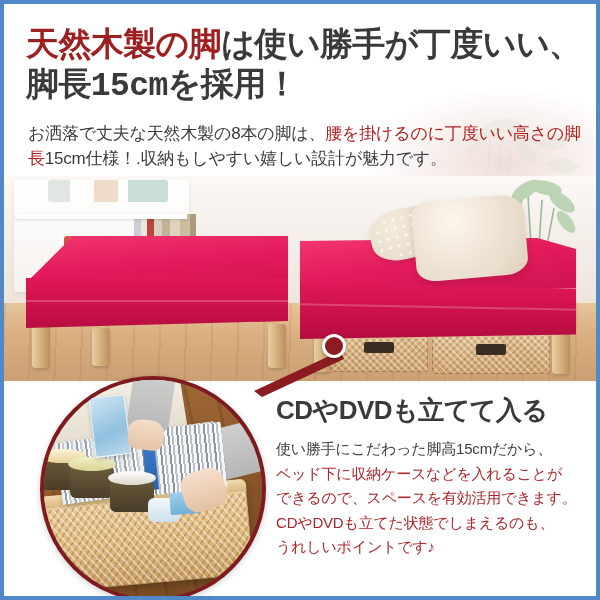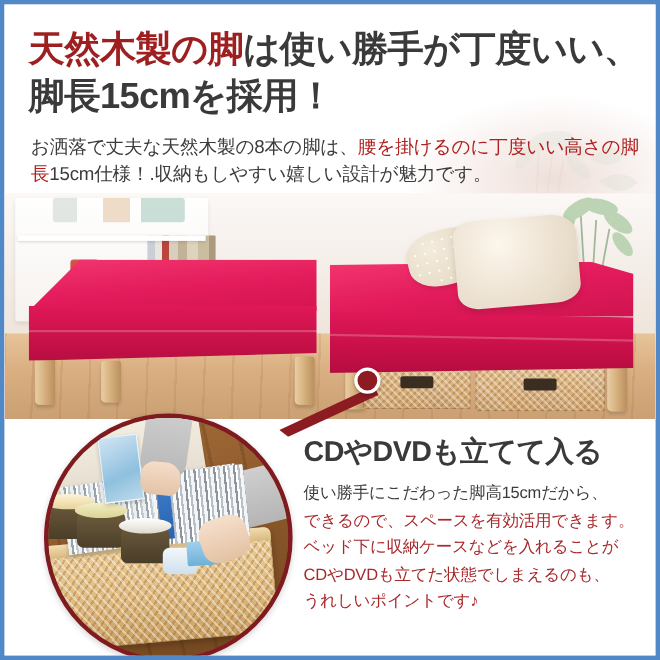--- a/index.html
+++ b/index.html
@@ -45,21 +45,21 @@
     left: 22px; top: 18px;
     width: 566px;
     font-weight: bold;
     font-size: 33px;
     line-height: 43px;
     letter-spacing: -0.6px;
     color: #3a3a3a;
     white-space: nowrap;
   }
   .headline .hl-red { color: #9E1F1F; }
-  .headline .hl-line2 { display: block; }
+  .headline .hl-line2 { display: block; font-family: Liberation Mono, monospace; }
 
   .lede {
     position: absolute;
     left: 24px; top: 117px;
     width: 556px;
     font-size: 17px;
     line-height: 25px;
     color: #3c3c3c;
     letter-spacing: -0.2px;
   }
@@ -477,20 +477,20 @@
     <div class="ci-hand-a"></div>
     <div class="ci-hand-b"></div>
   </div>
 
   <div class="lower-text">
     <div class="sub-head">
       <span>CDやDVDも立てて入る</span>
     </div>
     <div class="body-copy">
       <span>使い勝手にこだわった脚高15cmだから、</span>
+      <span class="bc-red">ベッド下に収納ケースなどを入れることが</span>
       <span class="bc-red">できるので、スペースを有効活用できます。</span>
-      <span class="bc-red">ベッド下に収納ケースなどを入れることが</span>
       <span class="bc-red">CDやDVDも立てた状態でしまえるのも、</span>
       <span class="bc-red">うれしいポイントです♪</span>
     </div>
   </div>
 
 </div>
 
 </body></html>

